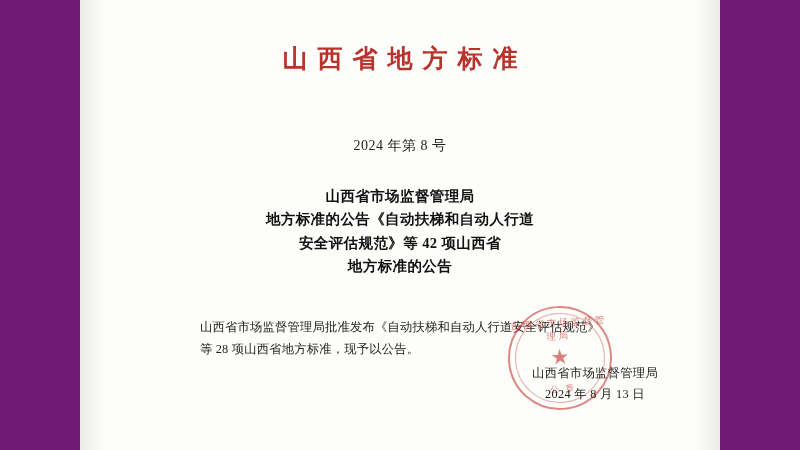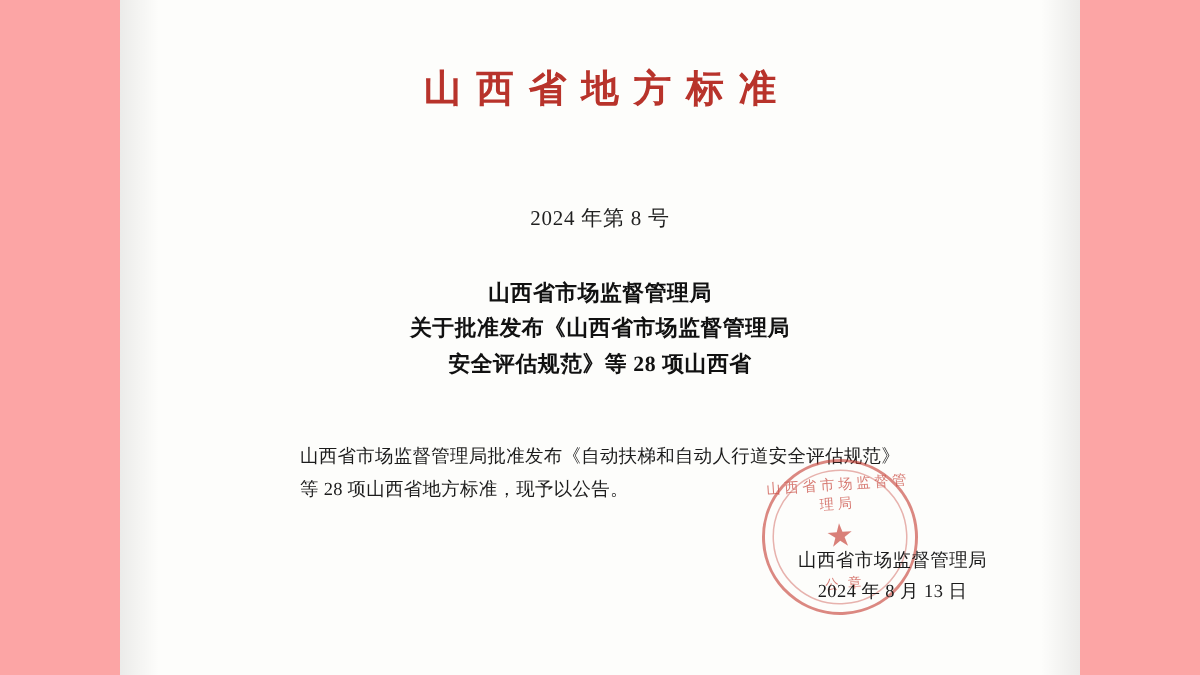--- a/index.html
+++ b/index.html
@@ -4,21 +4,21 @@
 <style>
   html, body {
     margin: 0;
     padding: 0;
     background: #000;
   }
   #page {
     position: relative;
     width: 800px;
     height: 450px;
-    background: #fca5a5;
+    background: #701a75;
     overflow: hidden;
     font-family: "Liberation Serif", "DejaVu Serif", serif;
   }
   
   #sheet {
     position: absolute;
     left: 80px;
     top: 0;
     width: 640px;
     height: 450px;
@@ -177,22 +177,23 @@
 <div id="page">
   <div id="sheet">
     <div class="doc-inner">
 
       <h1 class="title-main">山西省地方标准</h1>
 
       <p class="issue-no">2024 年第 8 号</p>
 
       <div class="heading-block">
         <span class="hl">山西省市场监督管理局</span>
-        <span class="hl">关于批准发布《山西省市场监督管理局</span>
-        <span class="hl">安全评估规范》等 28 项山西省</span>
+        <span class="hl">地方标准的公告《自动扶梯和自动人行道</span>
+        <span class="hl">安全评估规范》等 42 项山西省</span>
+        <span class="hl">地方标准的公告</span>
       </div>
 
       <div class="body-block">
         <p class="p1">山西省市场监督管理局批准发布《自动扶梯和自动人行道安全评估规范》等 28 项山西省地方标准，现予以公告。</p>
       </div>
 
       <div class="seal">
         <div class="ring-inner"></div>
         <div class="seal-text-top">山西省市场监督管理局</div>
         <div class="seal-star">★</div>

